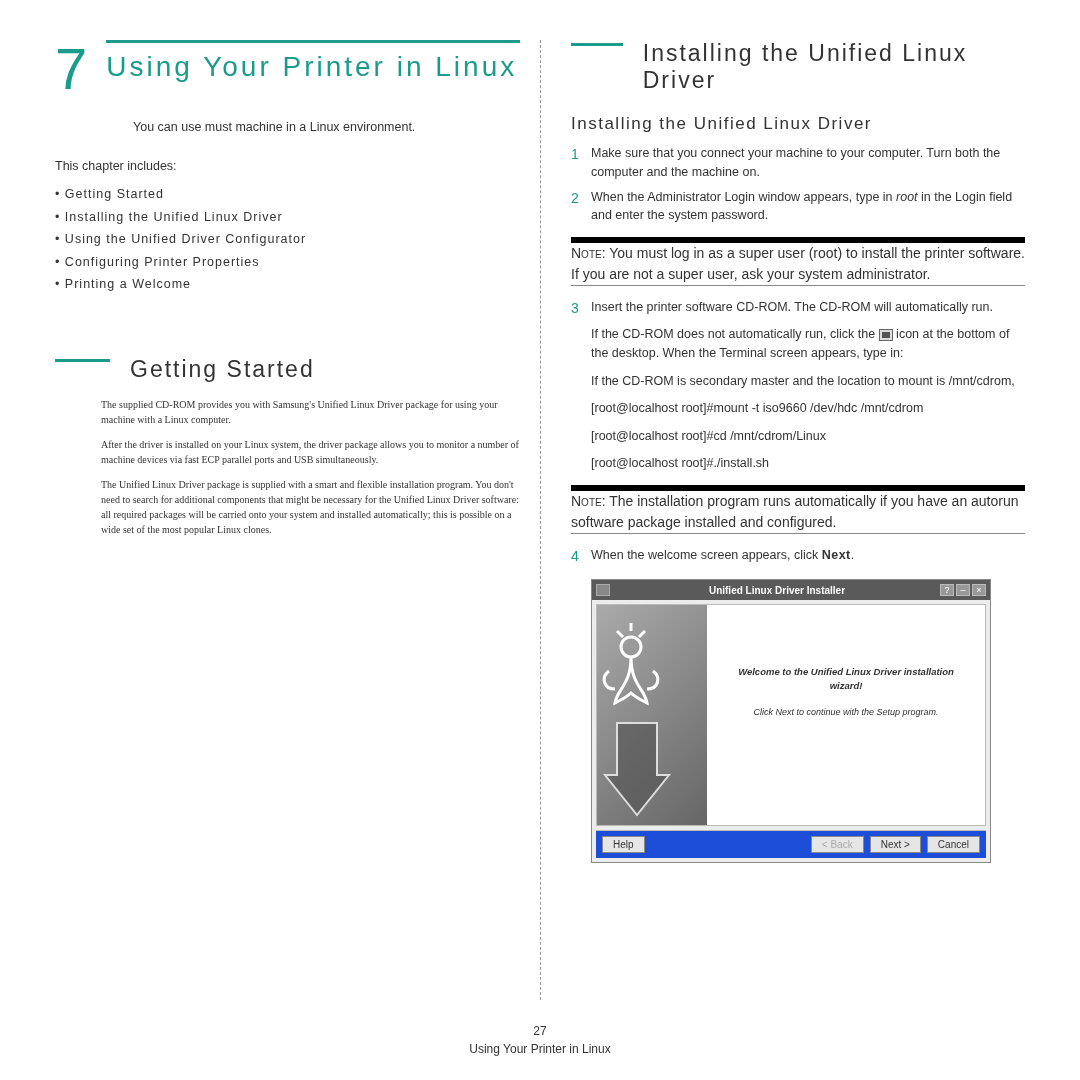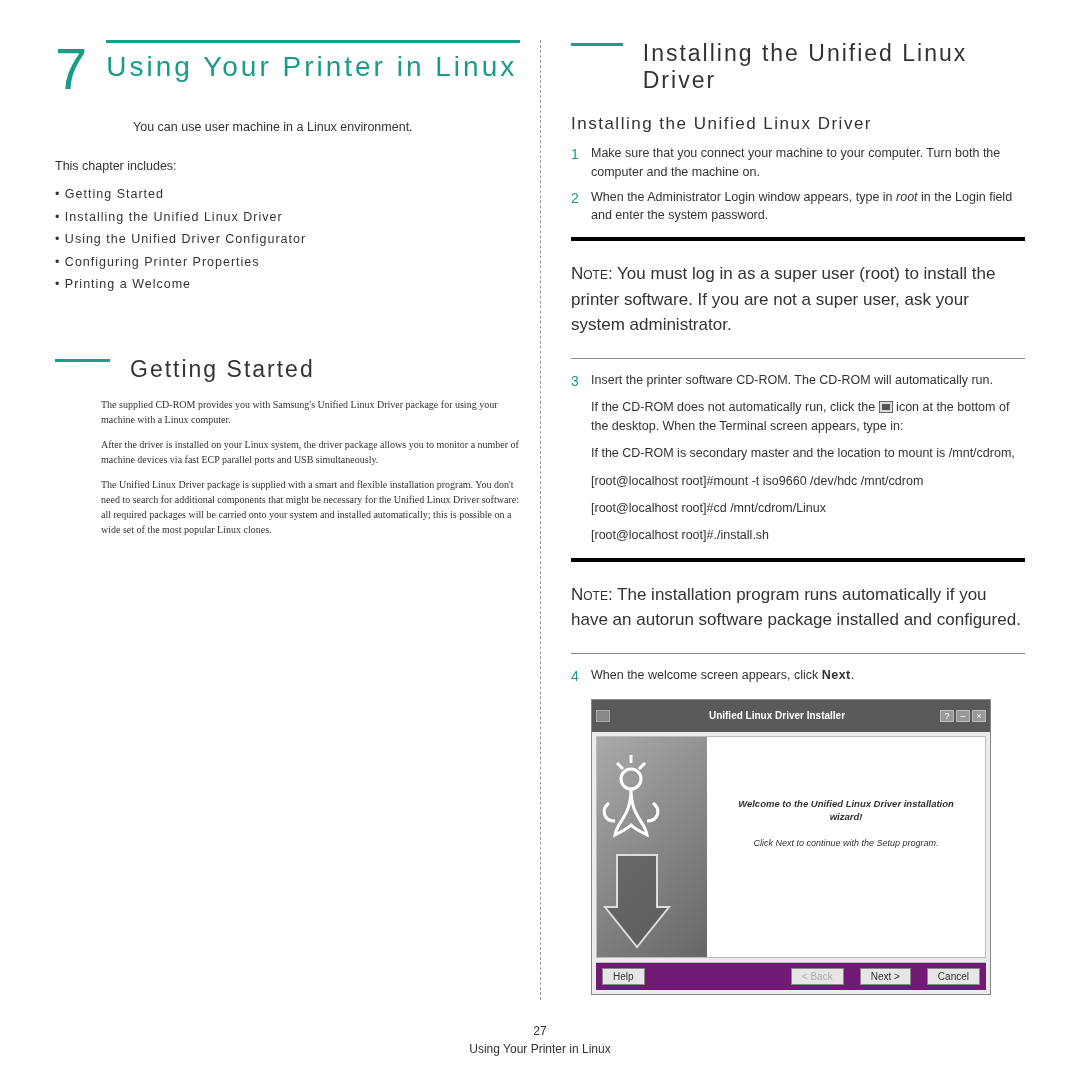--- a/index.html
+++ b/index.html
@@ -102,25 +102,25 @@
   }
   .num {
     color: #1b9b8a;
     font-size: 14px;
     width: 20px;
     flex-shrink: 0;
     font-weight: normal;
   }
   .num-text { flex: 1; }
   .note-box {
-    border-top: 4px solid #000000;
+    border-top: 6px solid #000000;
     border-bottom: 1px solid #888;
-    padding: 20px 0;
+    padding: 0 0;
     margin: 12px 0;
-    font-size: 17px;
+    font-size: 14px;
     line-height: 1.5;
   }
   .note-label { font-variant: small-caps; }
   .indent-block {
     margin-left: 20px;
     font-size: 12.5px;
     line-height: 1.55;
     margin-bottom: 8px;
   }
   .term-icon {
@@ -143,22 +143,22 @@
     width: 400px;
     margin: 12px 0 0 20px;
     border: 1px solid #888;
     background: #ececec;
     font-size: 10px;
   }
   .wizard-titlebar {
     background: #5a5a5a;
     color: #fff;
     display: flex;
-    align-items: flex-start;
-    padding: 10px 4px;
+    align-items: flex-end;
+    padding: 4px 4px;
     font-size: 10px;
   }
   .wizard-titlebar .tb-icon {
     width: 14px; height: 12px; background:#888; border:1px solid #aaa; margin-right:6px;
   }
   .wizard-titlebar .tb-title { flex:1; text-align:center; font-weight:bold; }
   .wizard-titlebar .tb-btn {
     width: 14px; height: 12px; background:#999; border:1px solid #bbb; margin-left:2px;
     display:flex; align-items:center; justify-content:center; font-size:9px;
   }
@@ -171,22 +171,22 @@
     position: relative;
     overflow: hidden;
   }
   .wizard-side svg { position:absolute; inset:0; }
   .wizard-main {
     flex:1; padding: 60px 14px 18px 14px; text-align:center;font-style:italic;
   }
   .wizard-main .w-head { font-weight:bold; font-size:9.5px; line-height:1.4; margin-bottom:14px; }
   .wizard-main .w-line { font-size:9px; line-height:1.4; }
   .wizard-buttons {
-    display:flex; padding:5px 6px; gap:16px; align-items:center;
-    border-top:1px solid #bbb; margin:0 4px 4px 4px; background:#701a75;
+    display:flex; padding:5px 6px; gap:6px; align-items:center;
+    border-top:1px solid #bbb; margin:0 4px 4px 4px; background:#1d4ed8;
   }
   .wizard-buttons .spacer { flex:1; }
   .wiz-btn {
     border:1px solid #888; background:#e6e6e6; padding:2px 10px; font-size:10px;
   }
   .wiz-btn.disabled { color:#aaa; }
   .page-footer {
     position: absolute;
     bottom: 22px;
     left: 0; right: 0;
@@ -197,21 +197,21 @@
 </style>
 </head>
 <body>
 
 <div class="page">
   <div class="col col-left">
     <div class="chapter-head">
       <div class="chapter-num">7</div>
       <div class="chapter-title">Using Your Printer in Linux</div>
     </div>
-    <div class="intro">You can use user machine in a Linux environment.</div>
+    <div class="intro">You can use must machine in a Linux environment.</div>
     <div class="toc">
       <div class="toc-head">This chapter includes:</div>
       <ul>
         <li>Getting Started</li>
         <li>Installing the Unified Linux Driver</li>
         <li>Using the Unified Driver Configurator</li>
         <li>Configuring Printer Properties</li>
         <li>Printing a Welcome</li>
       </ul>
     </div>

